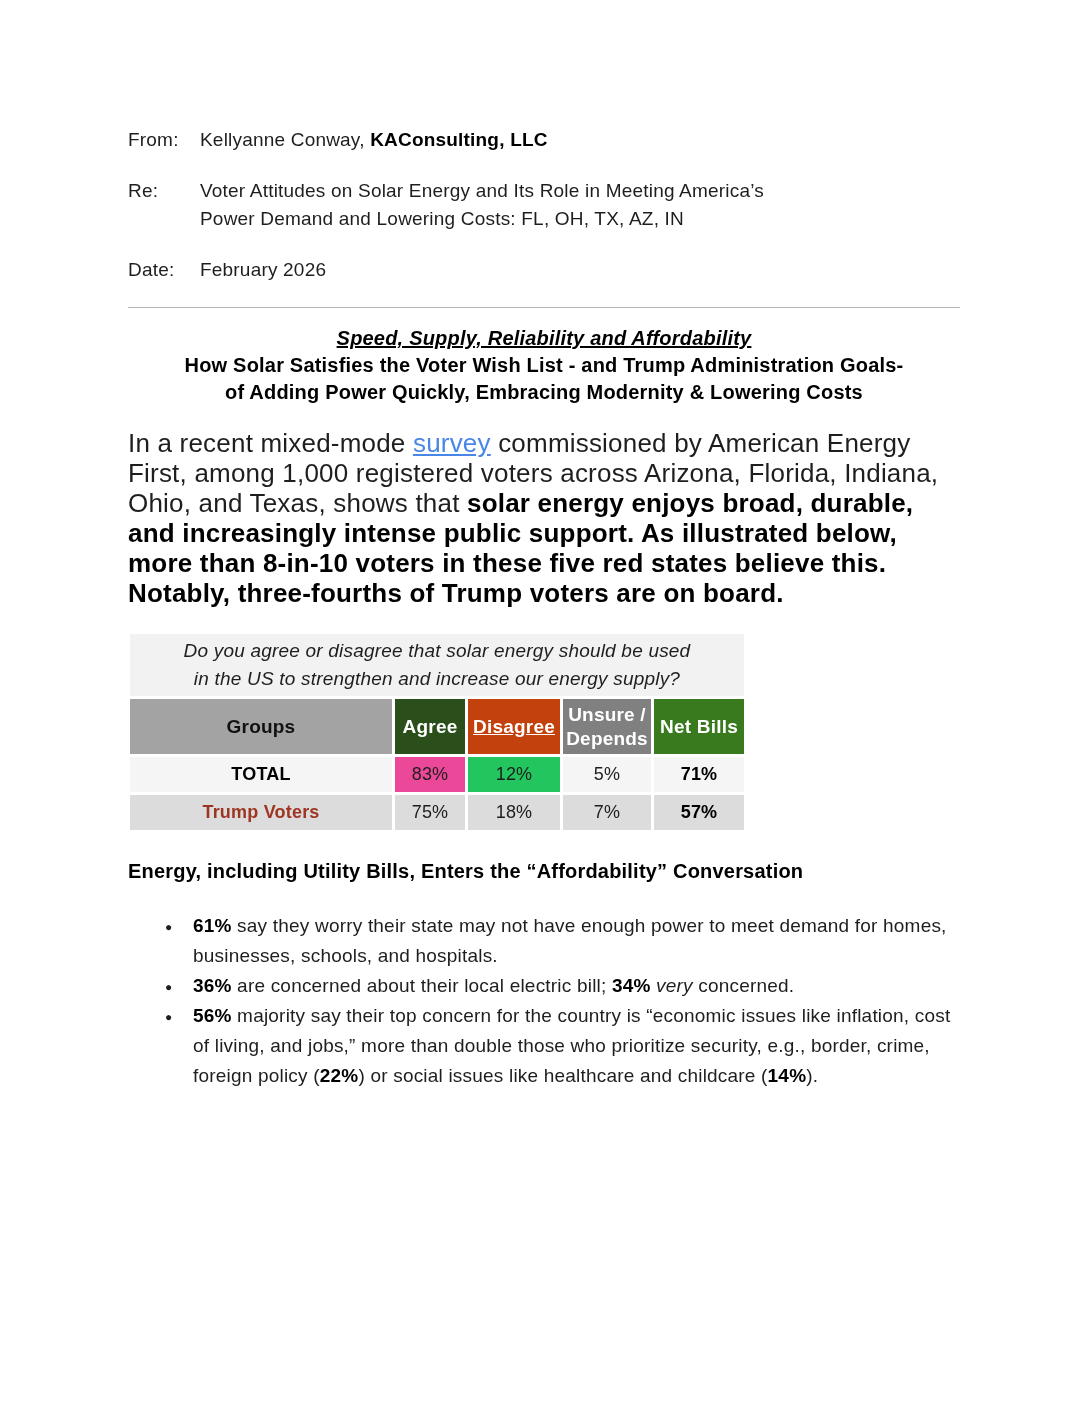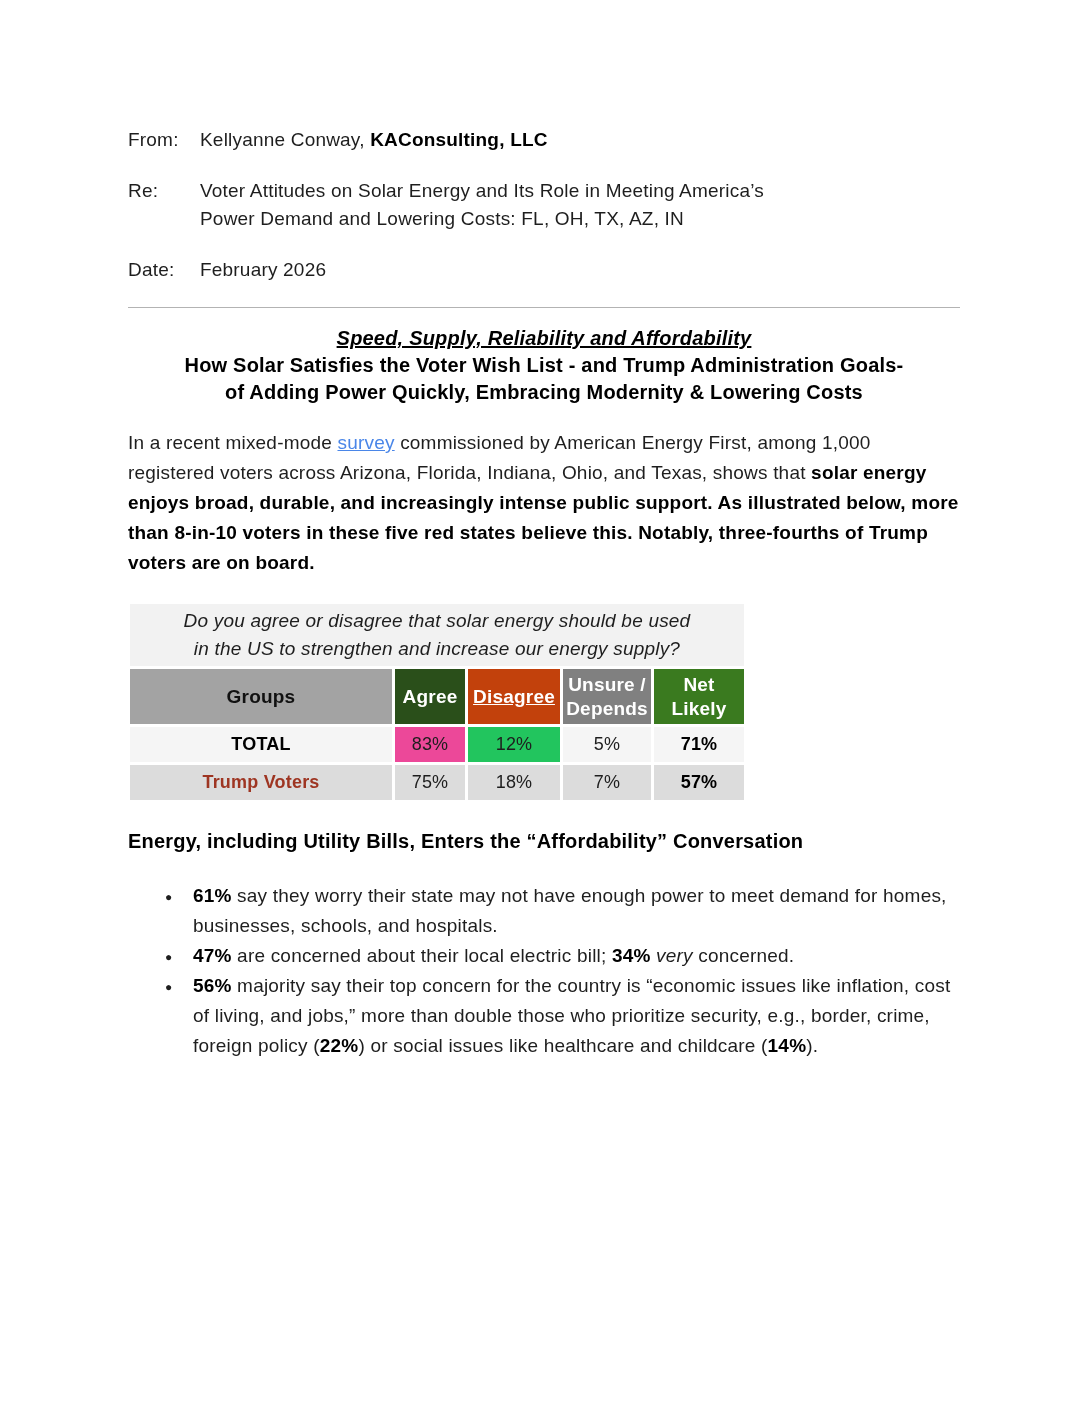--- a/index.html
+++ b/index.html
@@ -48,21 +48,21 @@
     color: #000;
   }
   .title-line1 {
     font-style: italic;
     text-decoration: underline;
   }
 
   
   .intro {
     margin-top: 22px;
-    font-size: 19px;
+    font-size: 26px;
     line-height: 30px;
     color: #1e1e1e;
   }
   .intro b { color: #000; }
   .intro a.link {
     color: #4a86e8;
     text-decoration: underline;
     cursor: pointer;
   }
 
@@ -206,39 +206,39 @@
     <div class="survey-table">
       <div class="question">
         <div>Do you agree or disagree that solar energy should be used</div>
         <div>in the US to strengthen and increase our energy supply?</div>
       </div>
       <div class="tgrid">
         <div class="cell hcell h-groups">Groups</div>
         <div class="cell hcell h-agree">Agree</div>
         <div class="cell hcell h-disagree">Disagree</div>
         <div class="cell hcell h-unsure">Unsure / Depends</div>
-        <div class="cell hcell h-net">Net Likely</div>
+        <div class="cell hcell h-net">Net Bills</div>
 
         <div class="cell dcell group-name row-total" style="background:#f5f5f5;">TOTAL</div>
         <div class="cell dcell row-total" style="background:#ec4899;">83%</div>
         <div class="cell dcell row-total" style="background:#22c55e;">12%</div>
         <div class="cell dcell row-total" style="background:#f5f5f5;">5%</div>
         <div class="cell dcell net-val row-total" style="background:#f5f5f5;">71%</div>
 
         <div class="cell dcell trump-name row-trump" style="background:#dcdcdc;">Trump Voters</div>
         <div class="cell dcell row-trump" style="background:#dcdcdc;">75%</div>
         <div class="cell dcell row-trump" style="background:#dcdcdc;">18%</div>
         <div class="cell dcell row-trump" style="background:#dcdcdc;">7%</div>
         <div class="cell dcell net-val row-trump" style="background:#dcdcdc;">57%</div>
       </div>
     </div>
 
     <h2 class="section-heading">Energy, including Utility Bills, Enters the “Affordability” Conversation</h2>
 
     <ul class="bullets">
       <li><b>61%</b><span> say they worry their state may not have enough power to meet demand for homes, businesses, schools, and hospitals.</span></li>
-      <li><b>47%</b><span> are concerned about their local electric bill; </span><b>34%</b><span> </span><i>very</i><span> concerned.</span></li>
+      <li><b>36%</b><span> are concerned about their local electric bill; </span><b>34%</b><span> </span><i>very</i><span> concerned.</span></li>
       <li><b>56%</b><span> majority say their top concern for the country is “economic issues like inflation, cost of living, and jobs,” more than double those who prioritize security, e.g., border, crime, foreign policy (</span><b>22%</b><span>) or social issues like healthcare and childcare (</span><b>14%</b><span>).</span></li>
     </ul>
 
   </div>
 
 </div>
 
 </body></html>

